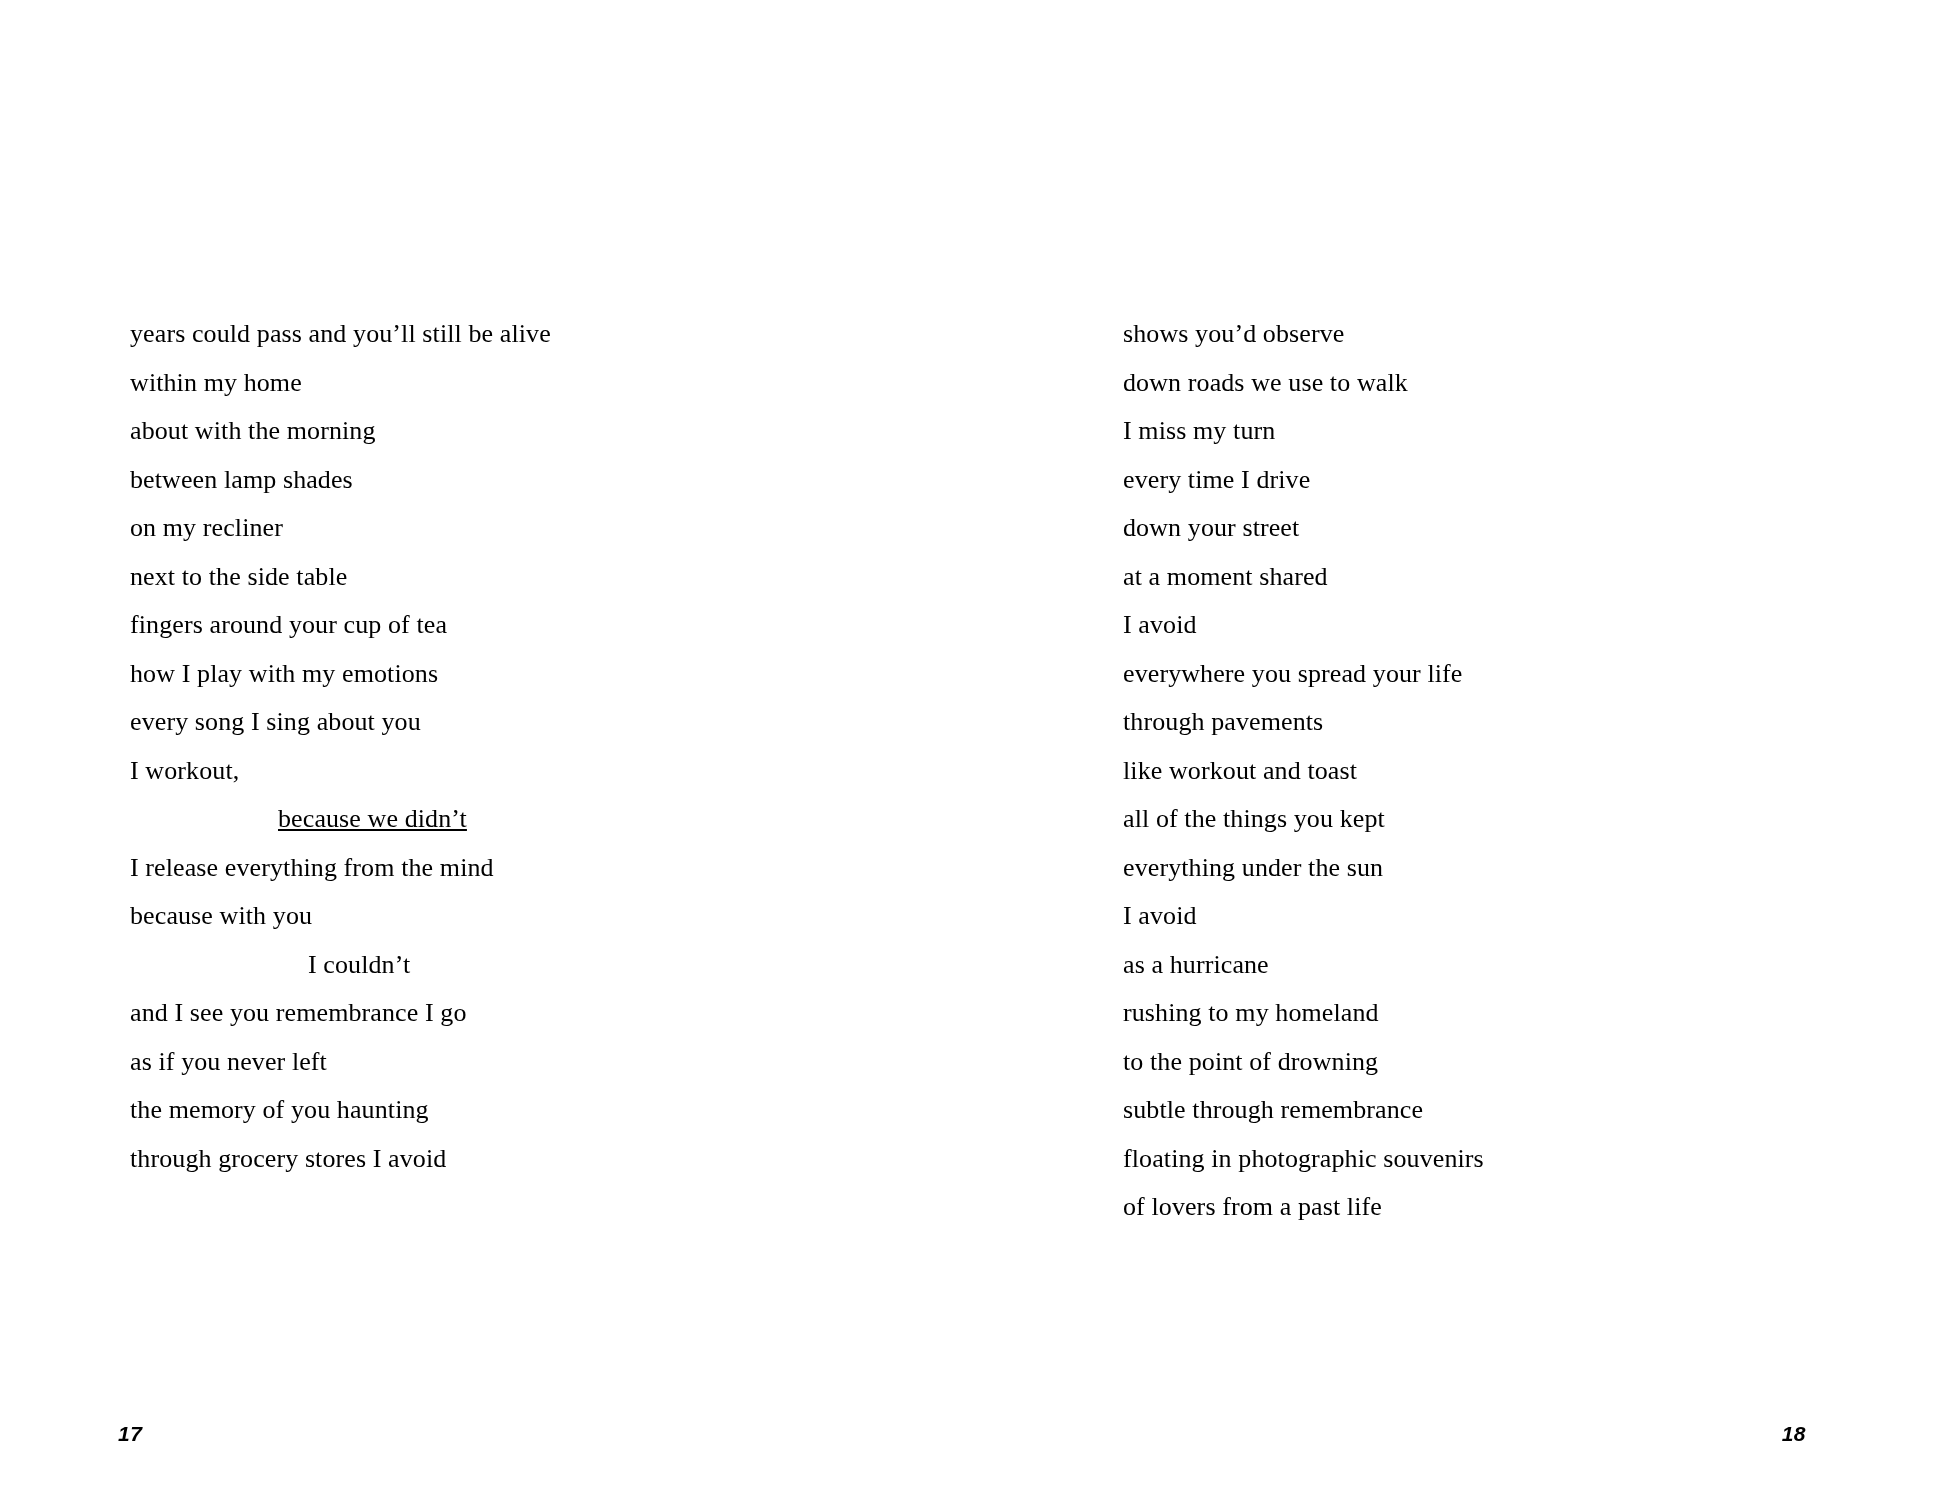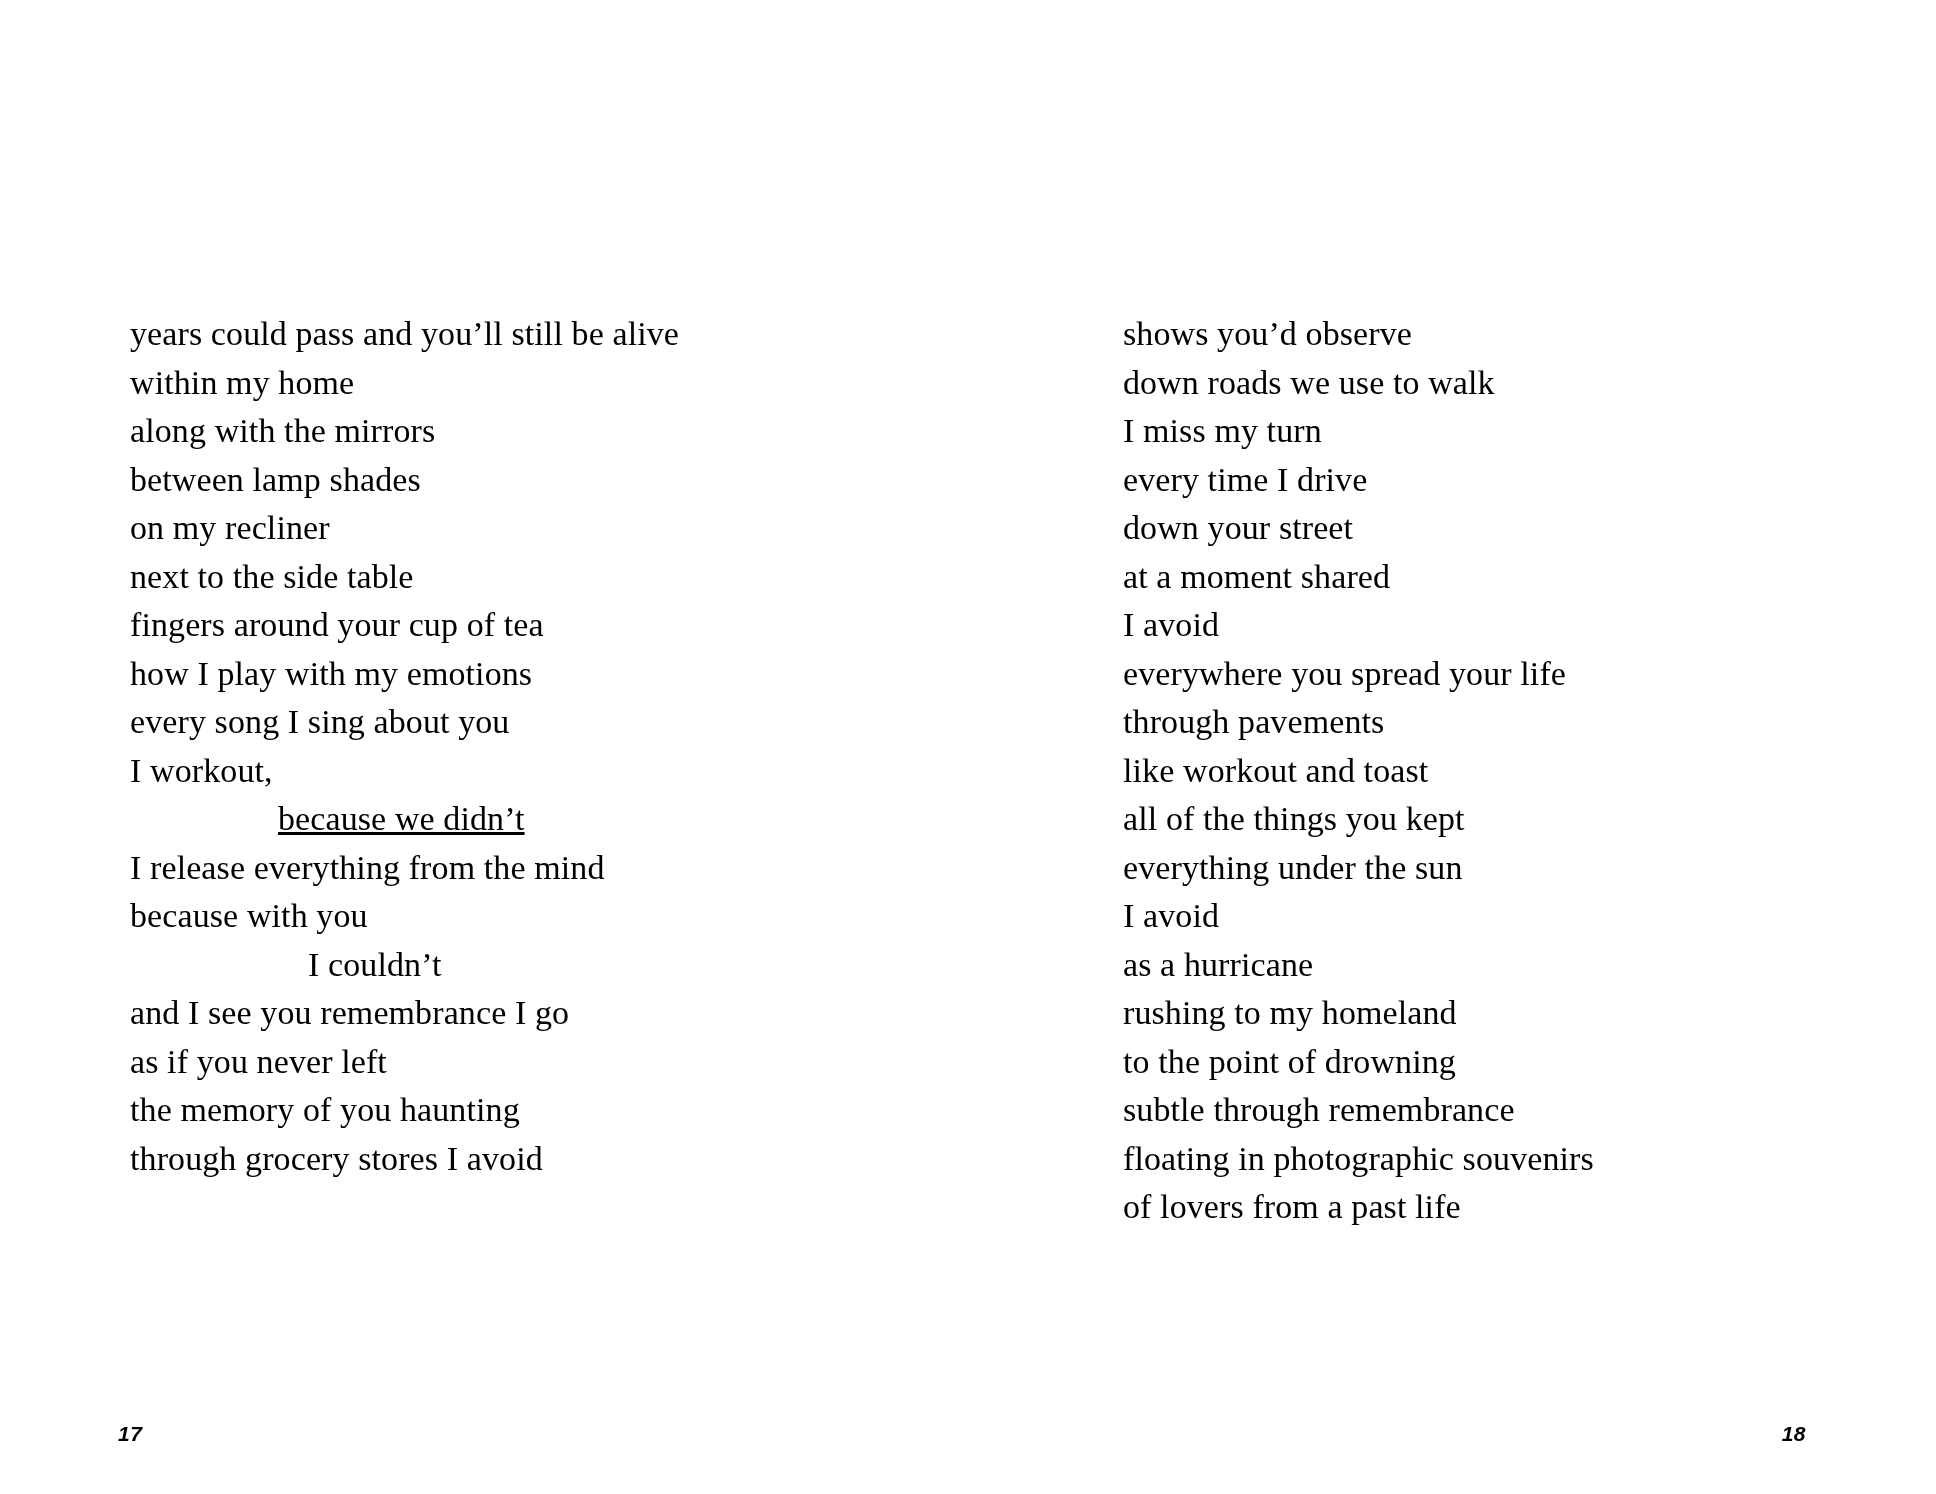--- a/index.html
+++ b/index.html
@@ -30,21 +30,21 @@
     height: 1494px;
     box-sizing: border-box;
   }
   .page-left {
     padding: 310px 0 0 130px;
   }
   .page-right {
     padding: 310px 0 0 155px;
   }
   .poem-line {
-    font-size: 34px;
+    font-size: 26px;
     line-height: 48.5px;
     white-space: pre;
     letter-spacing: 0.1px;
   }
   .poem-line.indent-1 { padding-left: 138px; }
   .poem-line.indent-2 { padding-left: 148px; text-decoration: underline; }
   .poem-line.indent-3 { padding-left: 178px; }
   .folio {
     position: absolute;
     bottom: 48px;
@@ -59,21 +59,21 @@
 </style>
 </head>
 <body>
 
 <div class="spread">
 
   <div class="page page-left">
     <div class="poem-body" id="left-lines">
         <div class="poem-line">years could pass and you’ll still be alive</div>
         <div class="poem-line">within my home</div>
-        <div class="poem-line">along with the mirrors</div>
+        <div class="poem-line">about with the morning</div>
         <div class="poem-line">between lamp shades</div>
         <div class="poem-line">on my recliner</div>
         <div class="poem-line">next to the side table</div>
         <div class="poem-line">fingers around your cup of tea</div>
         <div class="poem-line">how I play with my emotions</div>
         <div class="poem-line">every song I sing about you</div>
         <div class="poem-line">I workout,</div>
         <div class="poem-line indent-2">because we didn’t</div>
         <div class="poem-line">I release everything from the mind</div>
         <div class="poem-line">because with you</div>

